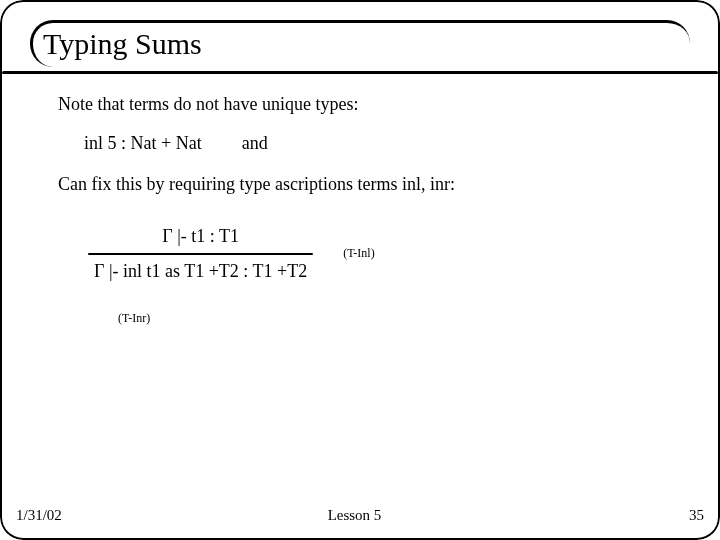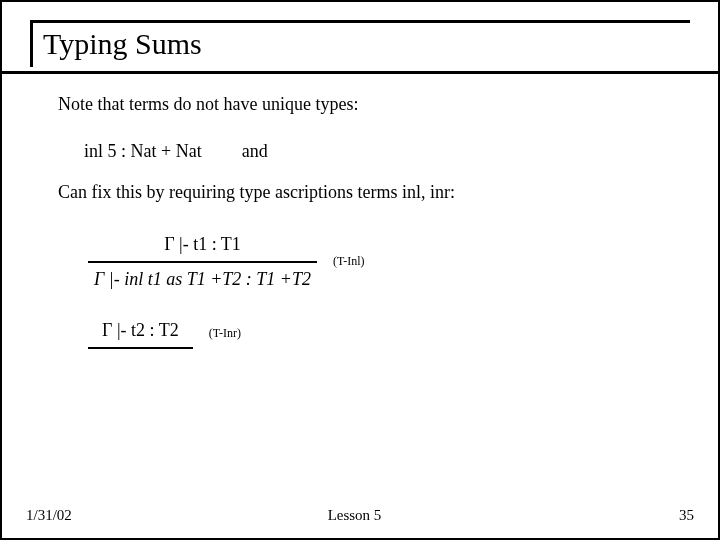--- a/index.html
+++ b/index.html
@@ -1,31 +1,31 @@
 <!DOCTYPE html>
 <html><head>
 <meta charset="utf-8">
 <style>
-  * { margin: 0; padding: 0; box-sizing: border-box; }
+  * { margin: 0; padding: 0; box-sizing: border-box; border-radius: 23px; }
   html, body { width: 720px; height: 540px; background: #fff; font-family: "Comic Sans MS", "Comic Sans", cursive; color: #000; }
   .slide { width: 720px; height: 540px; border: 2px solid #000; position: relative; padding: 18px 28px 0 28px; }
   .title-wrap { border-top: 3px solid #000; border-left: 3px solid #000; padding: 4px 0 6px 10px; margin-bottom: 4px; }
   .title { font-size: 30px; font-weight: normal; }
   .underline { border-bottom: 3px solid #000; margin-left: -28px; margin-right: -28px; }
   .body { padding: 18px 18px 0 28px; font-size: 18px; line-height: 1.4; }
-  .note { margin-bottom: 22px; }
+  .note { margin-bottom: 14px; }
   .examples { display: flex; gap: 40px; align-items: flex-start; margin: 0 0 16px 26px; }
   .fix { margin-bottom: 26px; }
-  .rule-block { display: flex; align-items: center; gap: 16px; margin: 0 0 26px 30px; }
+  .rule-block { display: flex; align-items: center; gap: 30px; margin: 0 0 26px 30px; }
   .rule { display: inline-block; text-align: center; }
   .premise { padding: 0 14px 4px 14px; }
   .ruleline { border-top: 2px solid #000; }
-  .conclusion { padding: 4px 6px 0 6px; font-style: italic; }
+  .conclusion { padding: 4px 6px 0 6px; }
   .rule-name { font-size: 12px; }
-  .footer { position: absolute; bottom: 14px; left: 0; right: 0; display: flex; justify-content: space-between; padding: 0 24px; font-size: 15px; font-family: "Times New Roman", serif; }
+  .footer { position: absolute; bottom: 14px; left: 0; right: 0; display: flex; justify-content: space-between; padding: 0 14px; font-size: 15px; font-family: "Times New Roman", serif; }
   .footer .center { position: absolute; left: 0; right: 11px; text-align: center; }
   .footer .right { margin-left: auto; }
 </style>
 </head>
 <body>
 
 <div class="slide">
 
   <div class="title-wrap">
     <div class="title">Typing Sums</div>
@@ -46,21 +46,20 @@
       <div class="rule">
         <div class="premise">Γ |- t1 : T1</div>
         <div class="ruleline"></div>
         <div class="conclusion">Γ |- inl t1 as T1 +T2 : T1 +T2</div>
       </div>
       <div class="rule-name">(T-Inl)</div>
     </div>
 
     <div class="rule-block">
       <div class="rule">
-        <div class="premise">Γ |- t2 : T2</div>
         <div class="ruleline"></div>
       </div>
       <div class="rule-name">(T-Inr)</div>
     </div>
   </div>
 
   <div class="footer">
     <span>1/31/02</span>
     <span class="center">Lesson 5</span>
     <span class="right">35</span>

